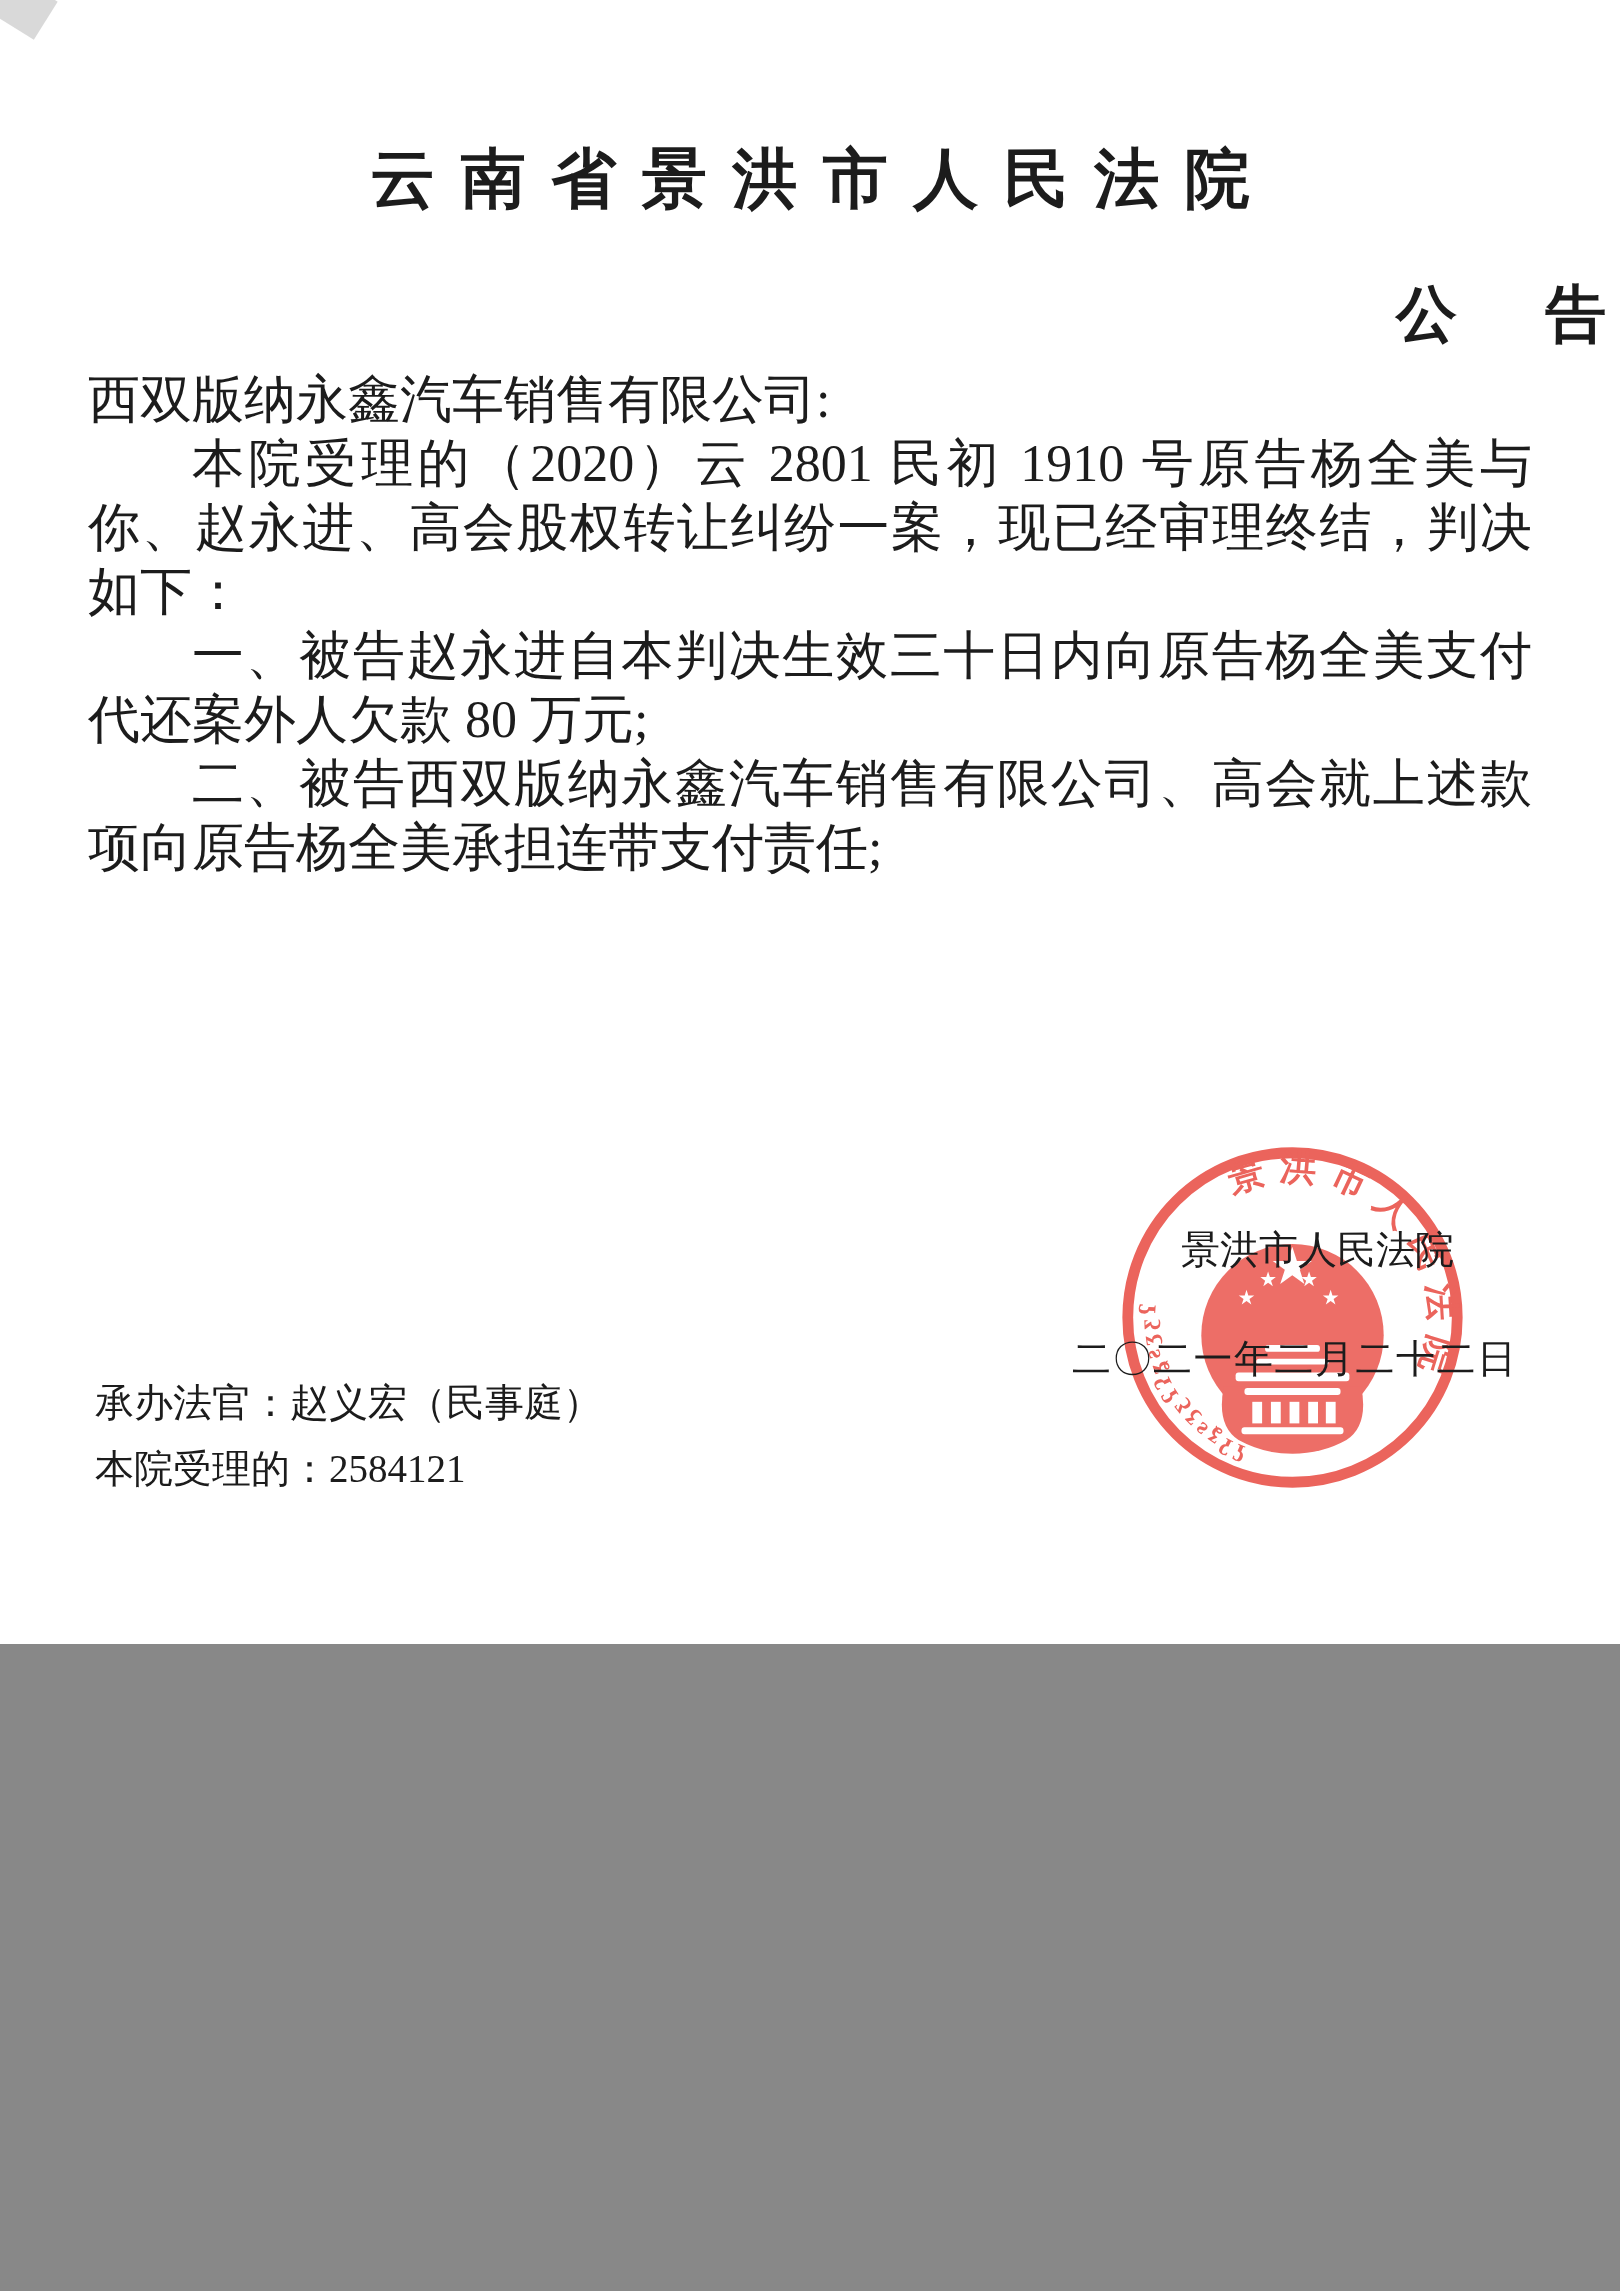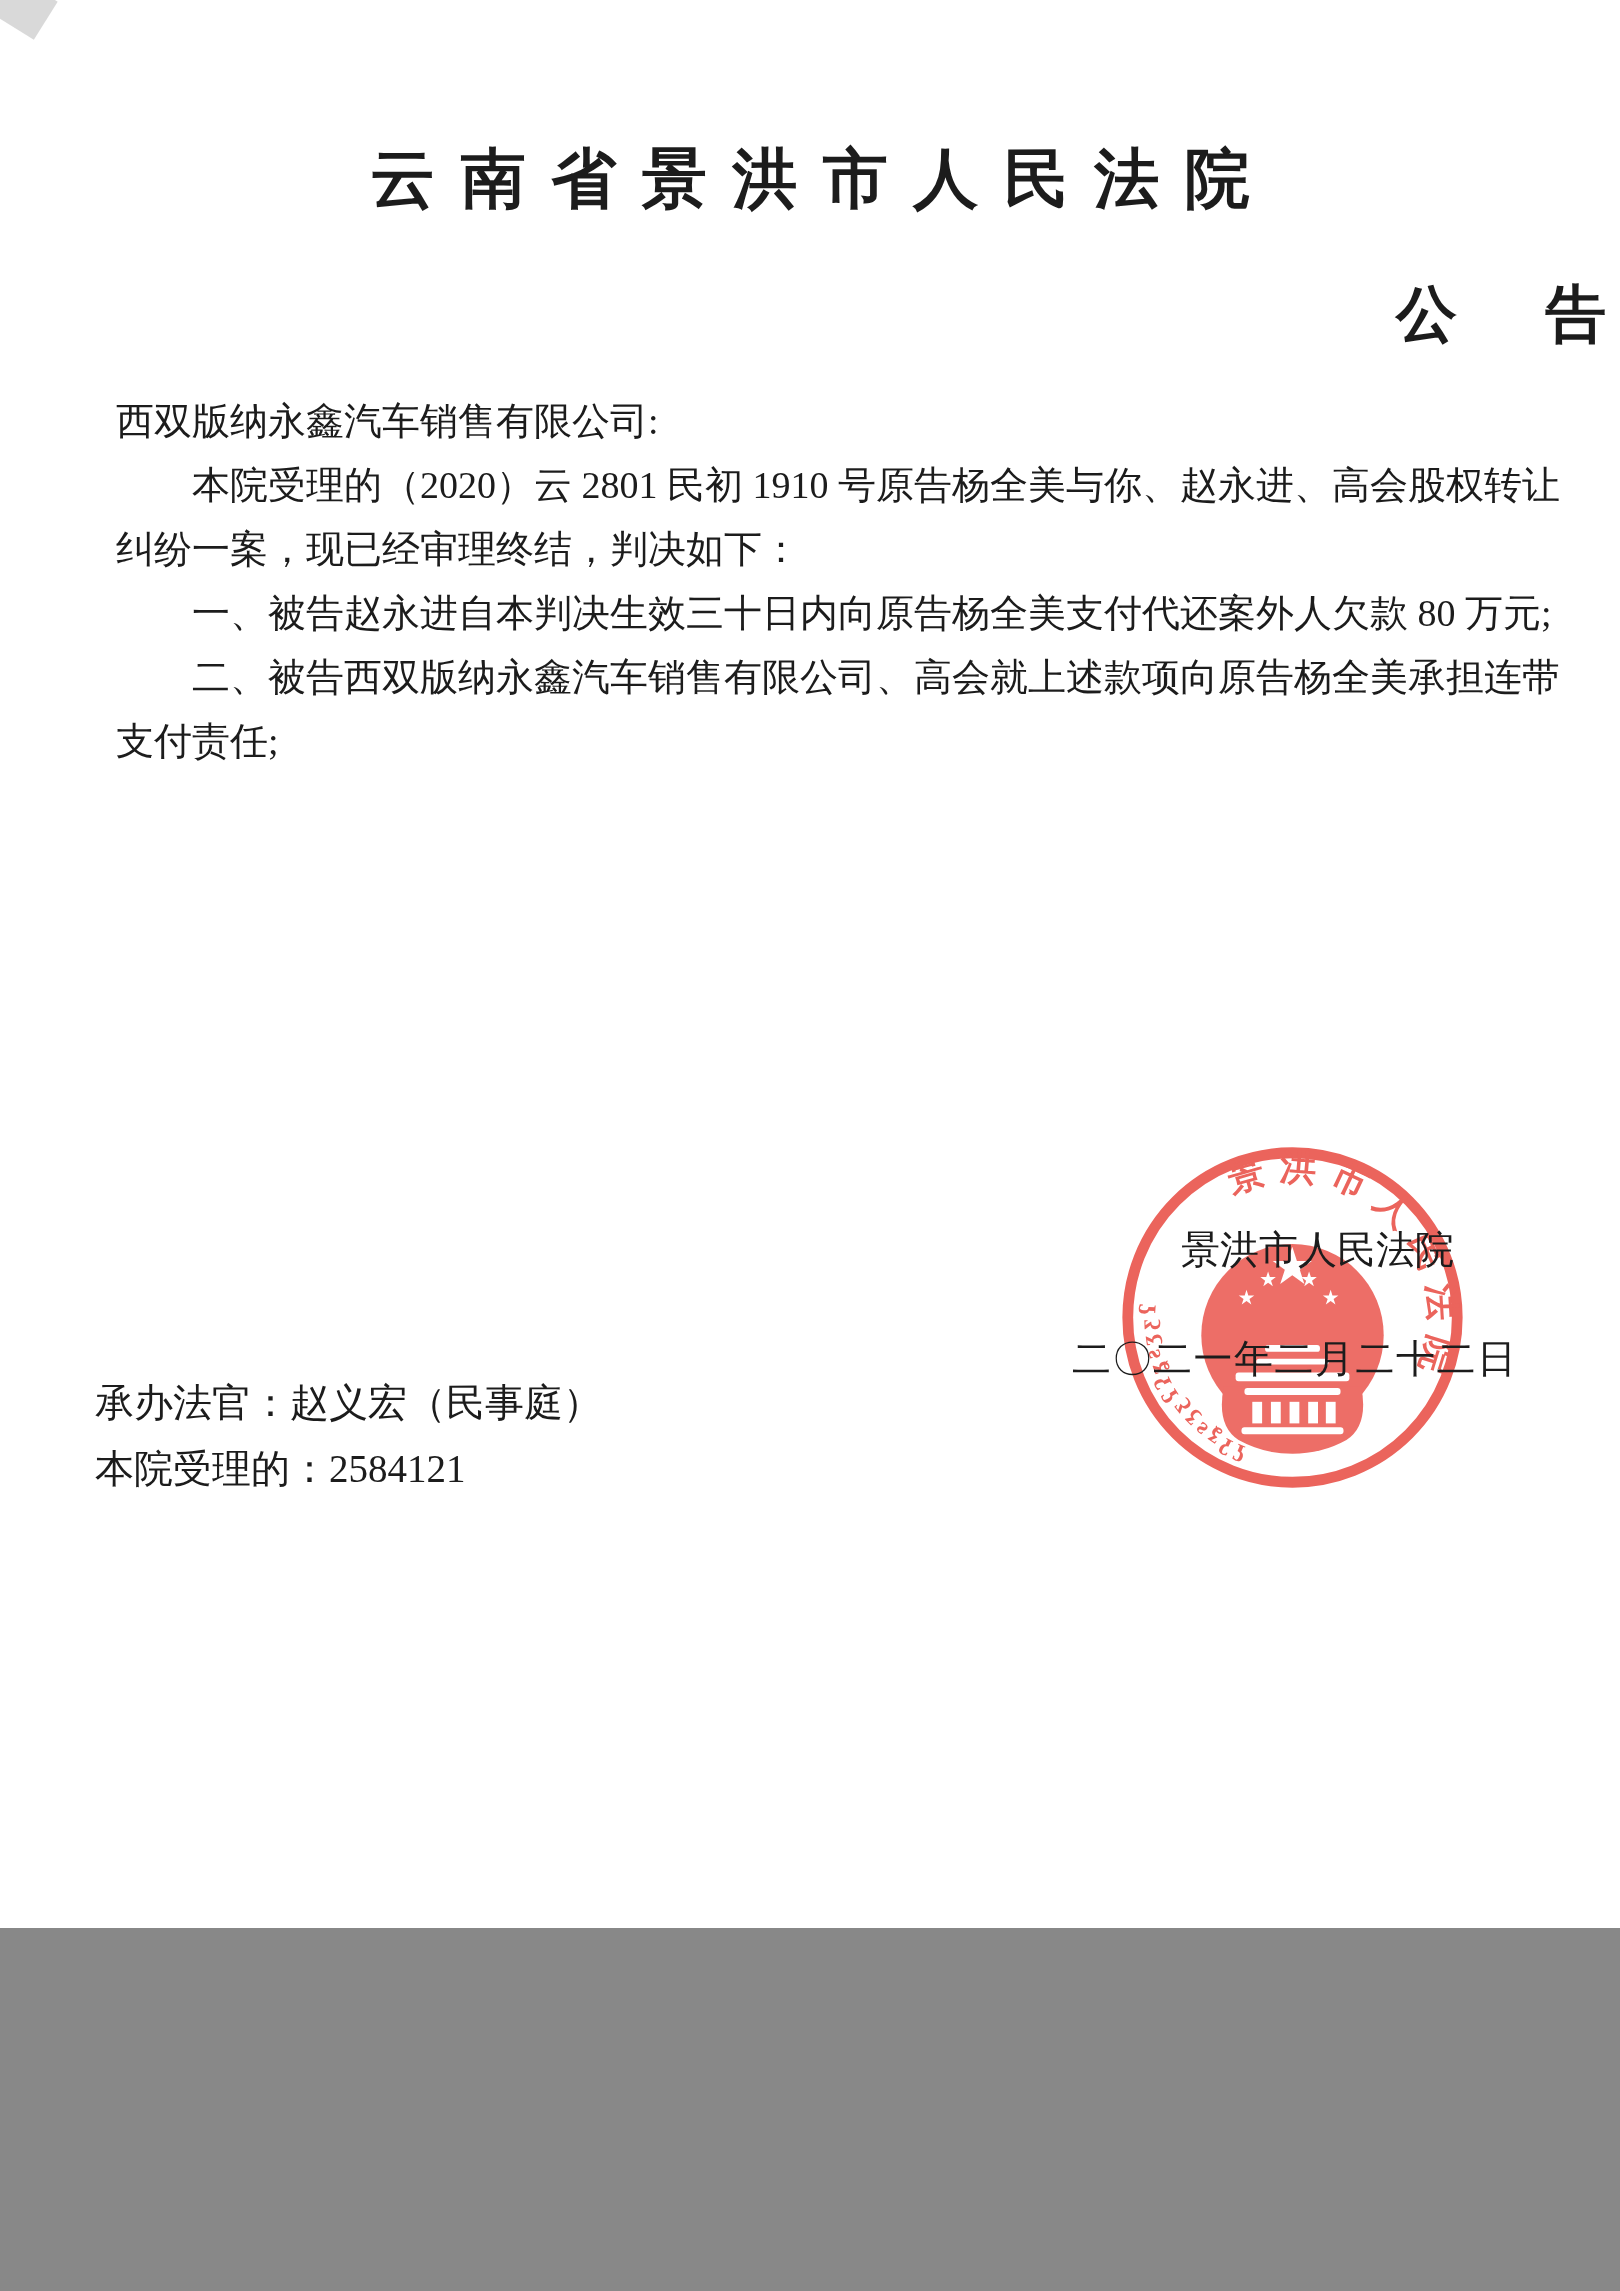--- a/index.html
+++ b/index.html
@@ -1,20 +1,20 @@
 <!DOCTYPE html>
 <html><head>
 <meta charset="utf-8">
 <style>
   * { margin: 0; padding: 0; box-sizing: border-box; }
   html,body { background:#888; }
   .page {
     position: relative;
     width: 1620px;
-    height: 1928px;
+    height: 1644px;
     margin: 0 auto;
     background: #ffffff;
     font-family: "Liberation Serif", "DejaVu Serif", serif;
     color: #1c1c1c;
     overflow: hidden;
   }
   .scan-artifact {
     position: absolute;
     left: -17.6px; top: -19.6px;
     width: 69px; height: 45px;
@@ -37,26 +37,25 @@
     top: 274px; left: 0; right: 0;
     text-align: right;
     font-size: 61px;
     font-weight: bold;
     letter-spacing: 13.7px;
     text-indent: 13.7px;
     white-space: nowrap;
   }
   .body-block {
     position: absolute;
-    top: 389px; left: 88px;
+    top: 368px; left: 88px;
     width: 1444px;
-    font-size: 38px;
+    font-size: 52px;
     line-height: 64px;
     text-align: justify;
-    margin-left: 28px;
   }
   .body-block p { margin: 0; }
   .para { text-indent: 2em; }
   .sig-court {
     position: absolute;
     top: 1223px; left: 1181px;
     font-size: 39px;
     white-space: nowrap;
     z-index: 3;
   }

